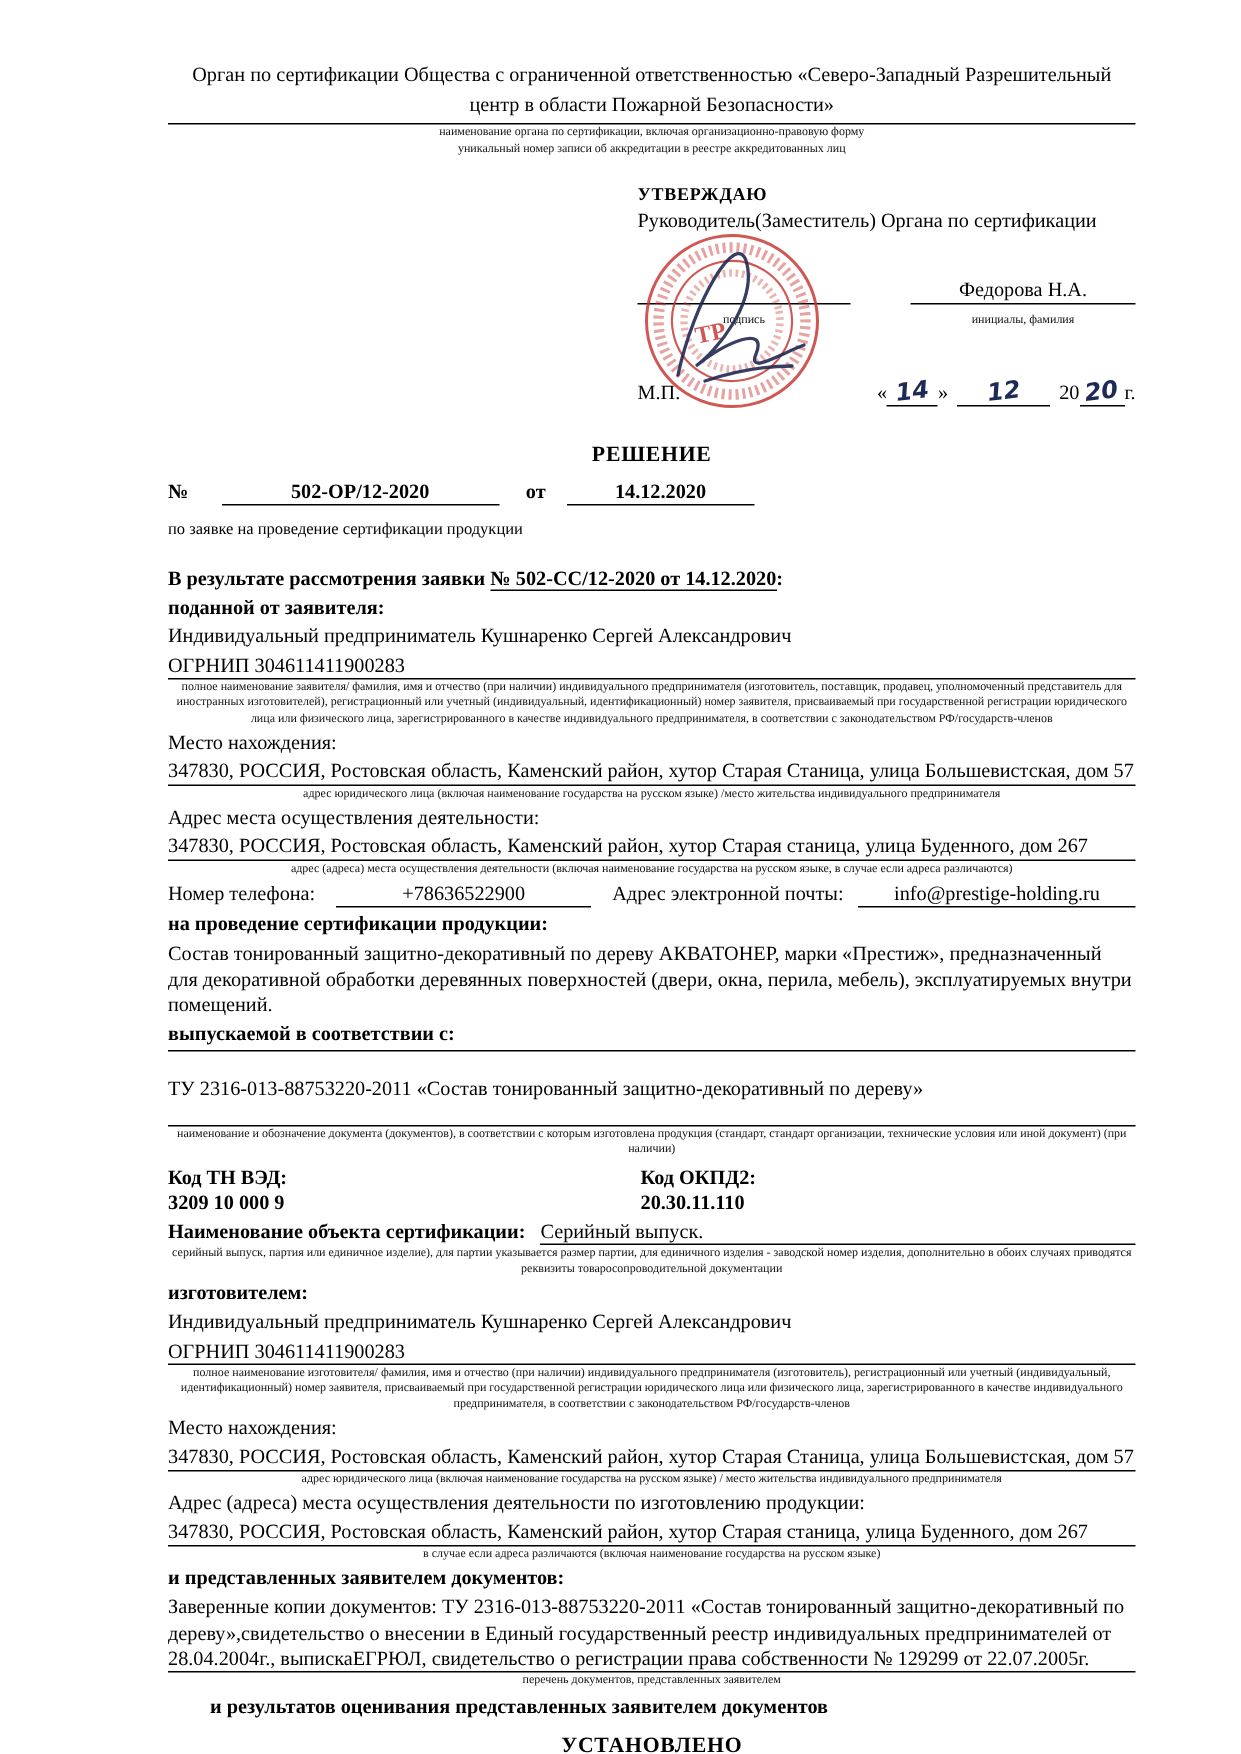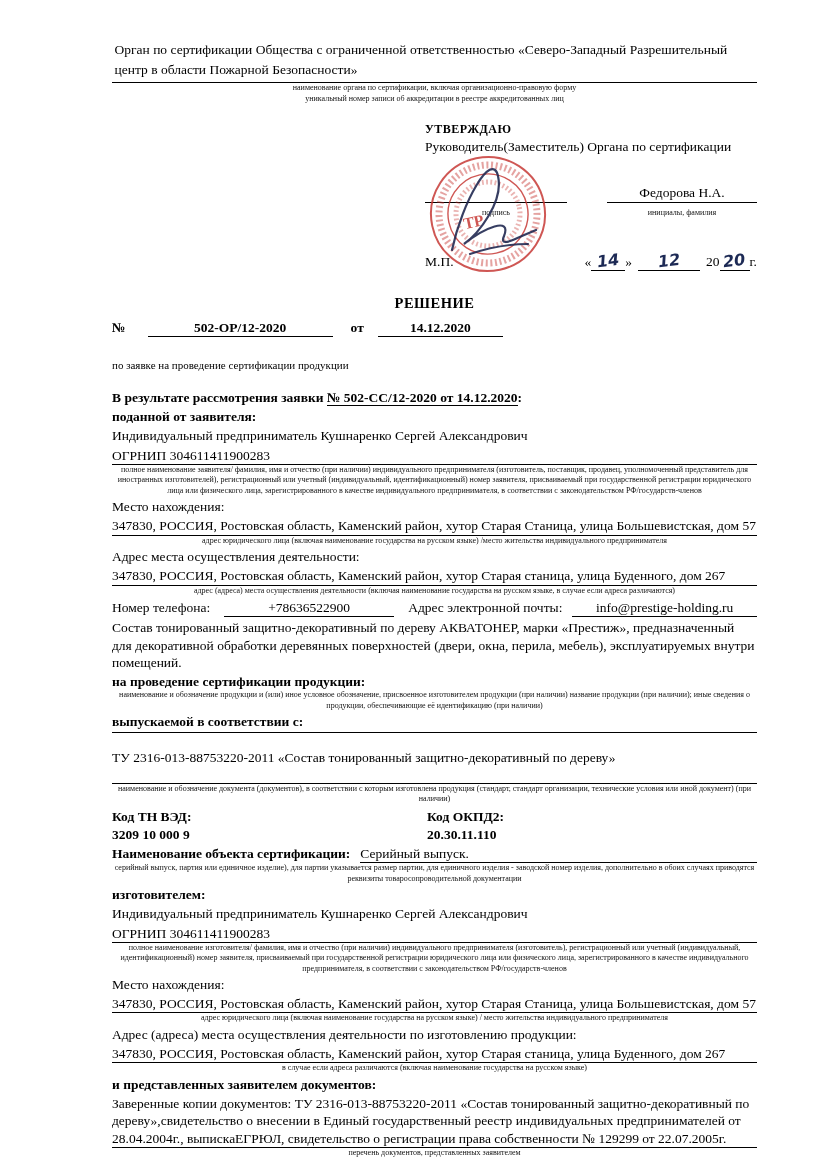--- a/index.html
+++ b/index.html
@@ -5,21 +5,21 @@
   html,body{margin:0;padding:0;background:#ffffff;}
   .page{
     position:relative;
     width:827px;height:1169px;
     background:#ffffff;
     font-family:"Liberation Serif", serif;
     color:#000;
     overflow:hidden;
   }
   .content{padding:40px 70px 0 112px;}
-  .hdr-org{font-size:13.5px;line-height:1.45;width:640px;margin:0 auto;}
+  .hdr-org{font-size:13.5px;text-align:center;line-height:1.45;width:640px;margin:0 auto;}
   .rule{border-top:1px solid #000;margin-top:3px;}
   .caption{font-size:8px;text-align:center;line-height:1.3;color:#111;}
   .reg-number{text-align:center;font-size:13.5px;margin-top:4px;}
   .reg-number .inner{display:inline-block;border-bottom:1px solid #000;padding:0 70px 1px 70px;}
 
   .approval{width:332px;margin:18px 0 0 auto;font-size:13.5px;}
   .approve-title{font-weight:bold;font-size:12px;letter-spacing:.5px;}
   .approver-role{margin-top:2px;}
   .sig-row{display:flex;justify-content:space-between;margin-top:30px;align-items:flex-end;}
   .sig-left{width:142px;text-align:center;}
@@ -34,21 +34,21 @@
     display:inline-block;
     font-family:"DejaVu Sans", sans-serif;
     font-style:italic;font-weight:600;
     font-size:16px;color:#1d2a55;
     transform:rotate(-7deg);
   }
 
   .decision{margin-top:24px;}
   .decision-title{text-align:center;font-weight:bold;font-size:14.5px;letter-spacing:.5px;}
   .decision-row{display:flex;align-items:baseline;font-weight:bold;font-size:13.5px;margin-top:8px;}
-  .decision-row .num{width:185px;text-align:center;border-bottom:1px solid #000;margin:0 18px 12px 22px;}
+  .decision-row .num{width:185px;text-align:center;border-bottom:1px solid #000;margin:0 18px 0 22px;}
   .decision-row .dat{width:125px;text-align:center;border-bottom:1px solid #000;margin-left:14px;}
   .decision-sub{text-align:left;font-size:11px;margin-top:10px;}
 
   .body{margin-top:18px;font-size:13.5px;line-height:1.28;}
   .b{font-weight:bold;}
   .row{margin-top:2px;}
   .fw-ul{border-bottom:1px solid #000;}
   .tu-line{border-top:1px solid #000;border-bottom:1px solid #000;padding:16px 0;}
   .codes{display:flex;margin-top:4px;font-weight:bold;}
   .codes .col-l{width:315px;}
@@ -130,23 +130,22 @@
       <div class="row fw-ul">347830, РОССИЯ, Ростовская область, Каменский район, хутор Старая станица, улица Буденного, дом 267</div>
       <div class="caption">адрес (адреса) места осуществления деятельности (включая наименование государства на русском языке, в случае если адреса различаются)</div>
 
       <div class="phone-row">
         <span>Номер телефона:</span>
         <span class="pv">+78636522900</span>
         <span>Адрес электронной почты:</span>
         <span class="ev">info@prestige-holding.ru</span>
       </div>
 
+      <div class="row b">на проведение сертификации продукции:</div>
       <div class="row">Состав тонированный защитно-декоративный по дереву АКВАТОНЕР, марки «Престиж», предназначенный для декоративной обработки деревянных поверхностей (двери, окна, перила, мебель), эксплуатируемых внутри помещений.</div>
-      <div class="row b">на проведение сертификации продукции:</div>
-      <div class="caption">наименование и обозначение продукции и (или) иное условное обозначение, присвоенное изготовителем продукции (при наличии) название продукции (при наличии); иные сведения о продукции, обеспечивающие её идентификацию (при наличии)</div>
 
       <div class="row b">выпускаемой в соответствии с:</div>
       <div class="row tu-line">ТУ 2316-013-88753220-2011 «Состав тонированный защитно-декоративный по дереву»</div>
       <div class="caption">наименование и обозначение документа (документов), в соответствии с которым изготовлена продукция (стандарт, стандарт организации, технические условия или иной документ) (при наличии)</div>
 
       <div class="codes">
         <div class="col-l">
           <div>Код ТН ВЭД:</div>
           <div>3209 10 000 9</div>
         </div>

